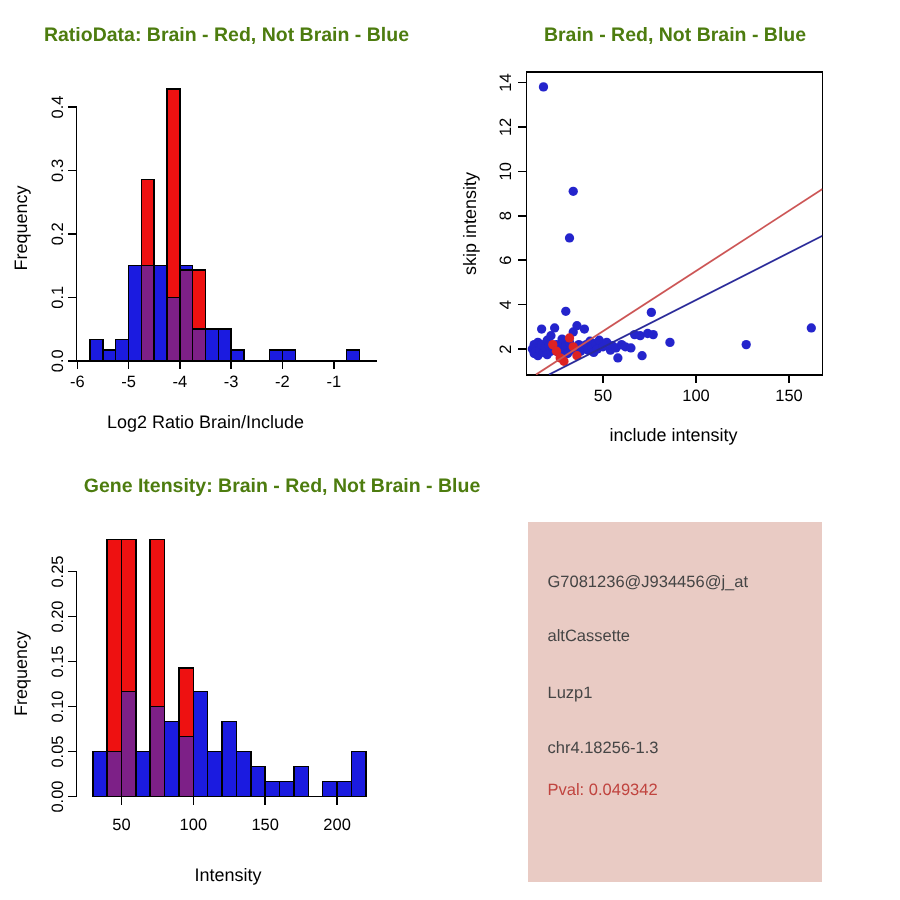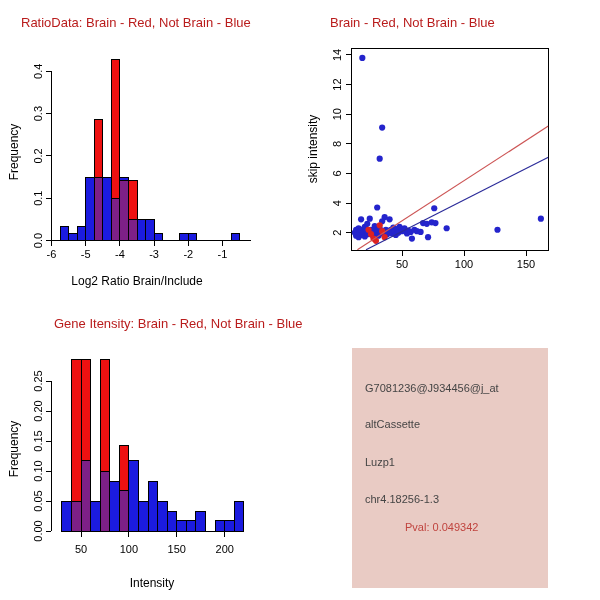--- a/index.html
+++ b/index.html
@@ -1,27 +1,27 @@
 <!DOCTYPE html>
 <html><head>
 <meta charset="utf-8">
 <style>
   html,body{margin:0;padding:0;background:#ffffff;}
   #window{position:relative;width:600px;height:600px;background:#ffffff;overflow:hidden;
           font-family:"Liberation Sans",sans-serif;}
   #plots{position:absolute;left:0;top:0;}
-  .ptitle{position:absolute;font-size:13px;font-weight:normal;color:#b91c1c;text-align:left;white-space:nowrap;}
+  .ptitle{position:absolute;font-size:13px;font-weight:bold;color:#4d7c0f;text-align:center;white-space:nowrap;}
   .alabel{position:absolute;font-size:12px;color:#000;text-align:center;white-space:nowrap;}
   .rot{transform:rotate(-90deg);}
   .ax{stroke:#000;stroke-width:1;shape-rendering:crispEdges;}
   .bar{stroke:#000;stroke-width:1;shape-rendering:crispEdges;}
   .tick{font-family:"Liberation Sans",sans-serif;font-size:11px;fill:#000;text-anchor:middle;}
   #infobox{position:absolute;left:352px;top:348px;width:196px;height:240px;background:#e9cbc4;}
   .il{position:absolute;left:13px;font-size:11px;color:#454545;white-space:nowrap;}
-  .il.pval{color:#c0443f;margin-left:40px;}
+  .il.pval{color:#c0443f;}
 </style>
 </head>
 <body>
 
 <div id="window">
 
   <svg id="plots" width="600" height="600">
       <g>
         <line x1="51" y1="240.5" x2="251" y2="240.5" class="ax"></line>
         <line x1="51" y1="71.29999999999998" x2="51" y2="240.5" class="ax"></line>
@@ -224,20 +224,21 @@
       </g>
     </svg>
 
   <div class="ptitle" style="left:21px;top:15px;width:260px;">RatioData: Brain - Red, Not Brain - Blue</div>
   <div class="ptitle" style="left:330px;top:15px;width:240px;">Brain - Red, Not Brain - Blue</div>
   <div class="ptitle" style="left:21px;top:316px;width:268px;margin-left:33px;">Gene Itensity: Brain - Red, Not Brain - Blue</div>
 
   <div class="alabel" style="left:37px;top:274px;width:200px;">Log2 Ratio Brain/Include</div>
   <div class="alabel rot" style="left:-36px;top:145px;width:100px;">Frequency</div>
 
+  <div class="alabel" style="left:349px;top:283px;width:200px;">include intensity</div>
   <div class="alabel rot" style="left:263px;top:142px;width:100px;">skip intensity</div>
 
   <div class="alabel" style="left:52px;top:576px;width:200px;">Intensity</div>
   <div class="alabel rot" style="left:-36px;top:442px;width:100px;">Frequency</div>
 
   <div id="infobox">
     <div class="il" style="top:34px;">G7081236@J934456@j_at</div>
     <div class="il" style="top:70px;">altCassette</div>
     <div class="il" style="top:108px;">Luzp1</div>
     <div class="il" style="top:145px;">chr4.18256-1.3</div>

